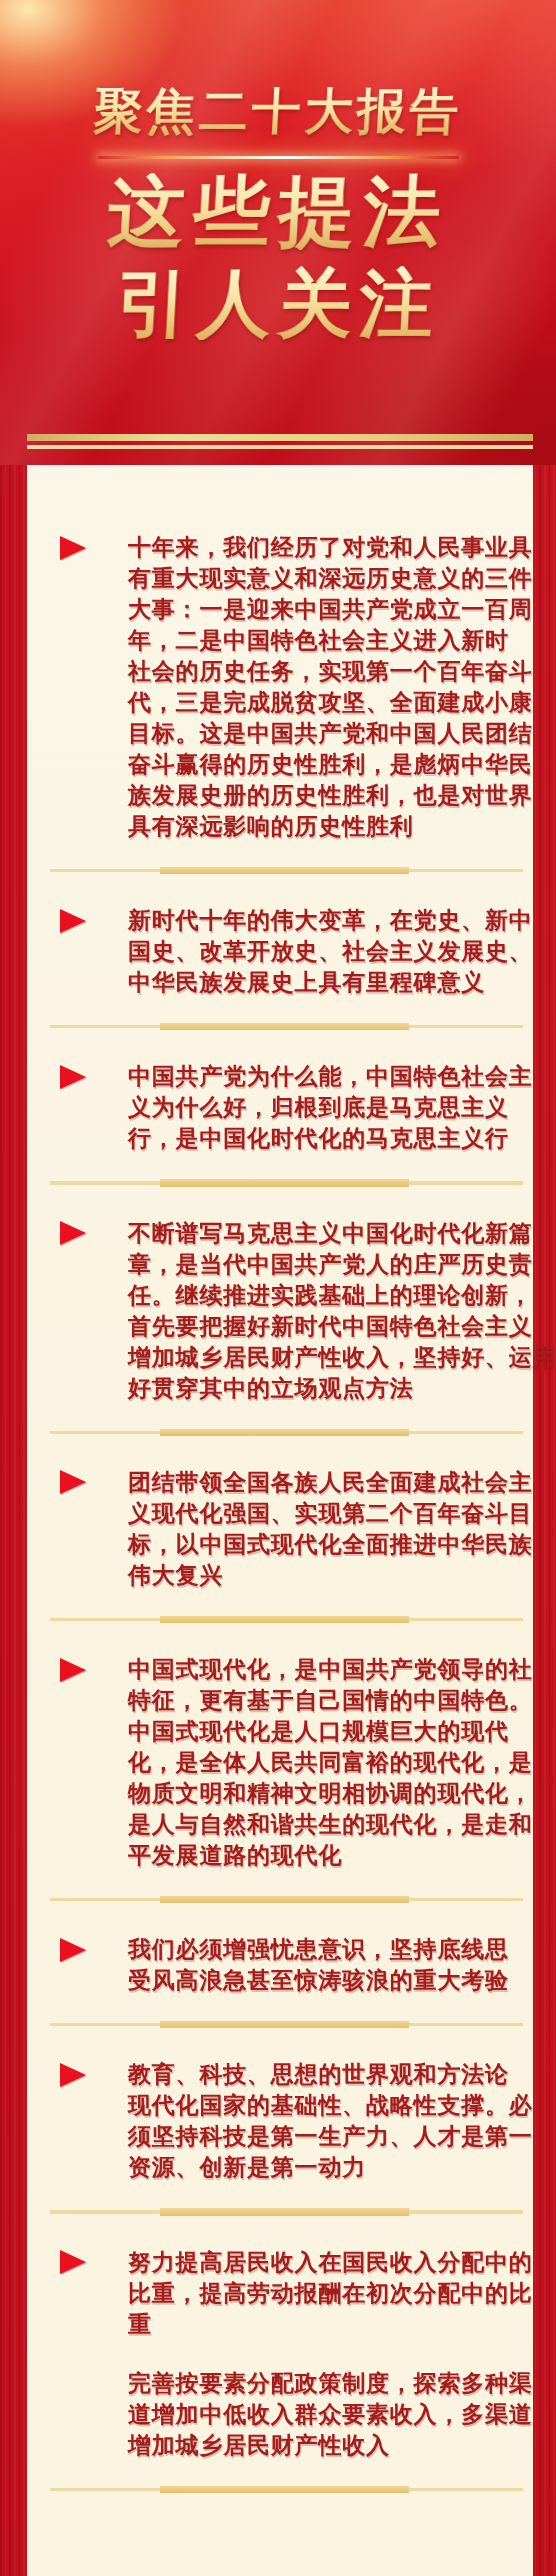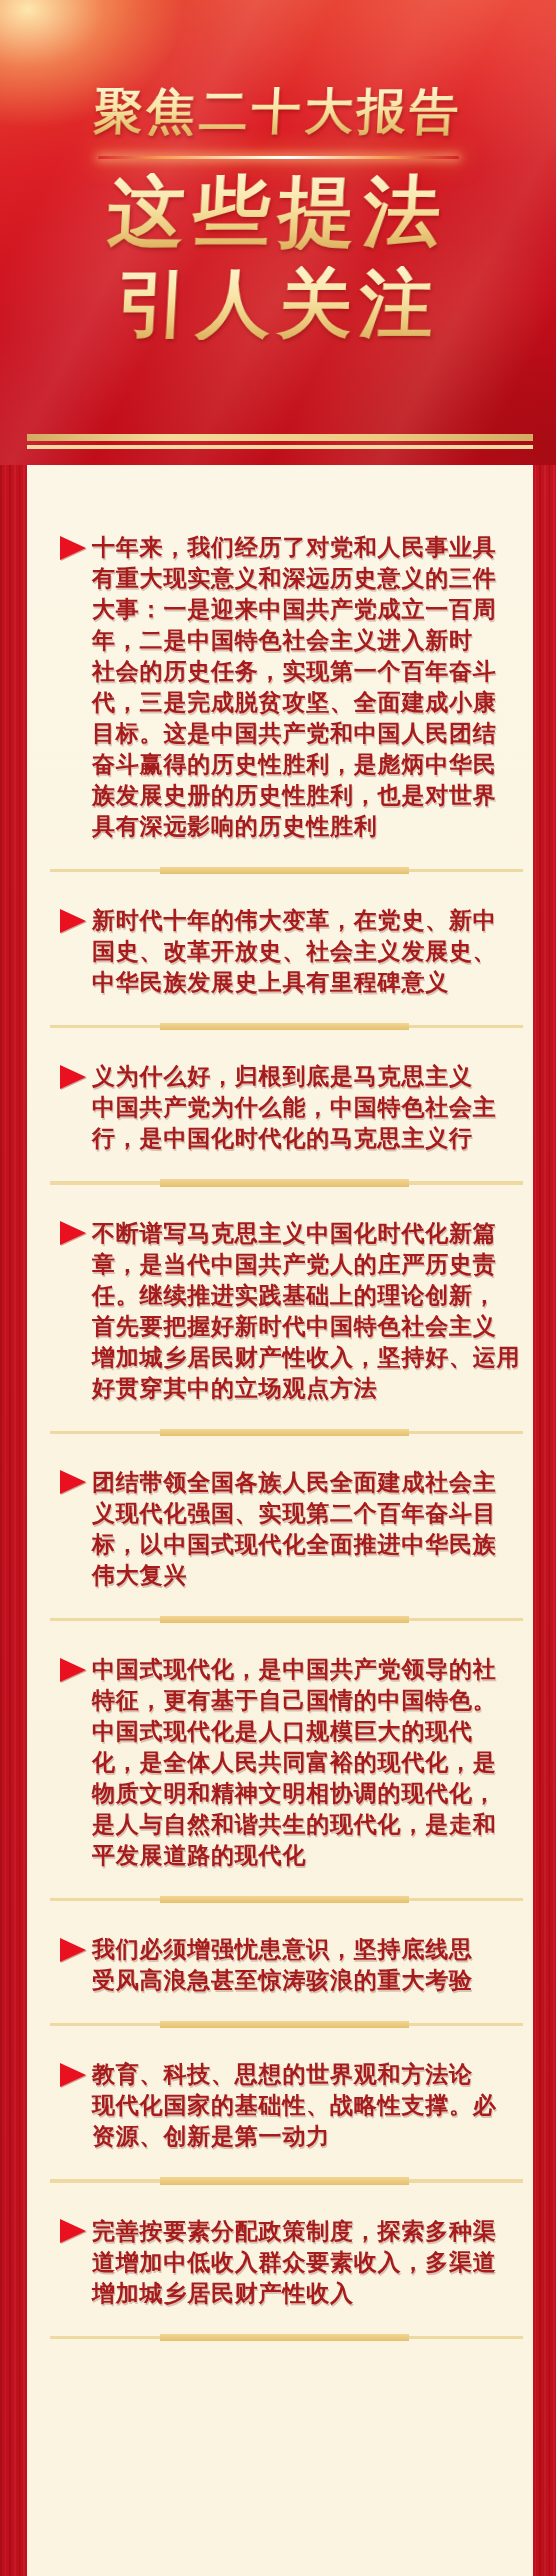--- a/index.html
+++ b/index.html
@@ -61,21 +61,21 @@
     padding:67px 0 0 65px;
     color:#a61c1c;font-size:23px;font-weight:700;letter-spacing:0.8px;
   }
   .item{position:relative;width:414px;}
   .tri{
     position:absolute;left:-32px;top:3.6px;width:0;height:0;
     border-top:12px solid transparent;border-bottom:12px solid transparent;
     border-left:26px solid #e9101f;
     filter:drop-shadow(1px 1.5px 0.5px rgba(130,5,5,0.35));
   }
-  .tline{height:31px;line-height:31px;white-space:nowrap;text-shadow:1px 1.5px 0.5px rgba(106,14,14,0.22);}
+  .tline{height:31px;line-height:31px;white-space:nowrap;text-shadow:1px 1.5px 0.5px rgba(106,14,14,0.22);margin-left:36px;}
   .para-gap{margin-top:28px;}
   .sep{position:relative;height:7.2px;width:473px;margin:25px 0 31px -42px;}
   .sep::before{content:"";position:absolute;left:0;top:2.1px;width:100%;height:3.1px;background:#efd9a2;}
   .sep-thick{position:absolute;left:110px;top:0;width:249px;height:7.2px;display:block;
     background:linear-gradient(180deg,#f2d693,#e5c070);}
 </style>
 </head>
 <body>
 
 <div class="poster">
@@ -123,22 +123,22 @@
             <div class="tline">国史、改革开放史、社会主义发展史、</div>
             <div class="tline">中华民族发展史上具有里程碑意义</div>
           </div>
         </div>
         <div class="sep">
           <span class="sep-thick"></span>
         </div>
         <div class="item">
           <span class="tri"></span>
           <div class="para">
+            <div class="tline">中国共产党为什么能，中国特色社会主</div>
             <div class="tline">义为什么好，归根到底是马克思主义</div>
-            <div class="tline">中国共产党为什么能，中国特色社会主</div>
             <div class="tline">行，是中国化时代化的马克思主义行</div>
           </div>
         </div>
         <div class="sep">
           <span class="sep-thick"></span>
         </div>
         <div class="item">
           <span class="tri"></span>
           <div class="para">
             <div class="tline">不断谱写马克思主义中国化时代化新篇</div>
@@ -187,28 +187,34 @@
           </div>
         </div>
         <div class="sep">
           <span class="sep-thick"></span>
         </div>
         <div class="item">
           <span class="tri"></span>
           <div class="para">
             <div class="tline">教育、科技、思想的世界观和方法论</div>
             <div class="tline">现代化国家的基础性、战略性支撑。必</div>
+            <div class="tline">须坚持科技是第一生产力、人才是第一</div>
             <div class="tline">资源、创新是第一动力</div>
           </div>
         </div>
         <div class="sep">
           <span class="sep-thick"></span>
         </div>
         <div class="item">
           <span class="tri"></span>
+          <div class="para">
+            <div class="tline">努力提高居民收入在国民收入分配中的</div>
+            <div class="tline">比重，提高劳动报酬在初次分配中的比</div>
+            <div class="tline">重</div>
+          </div>
           <div class="para para-gap">
             <div class="tline">完善按要素分配政策制度，探索多种渠</div>
             <div class="tline">道增加中低收入群众要素收入，多渠道</div>
             <div class="tline">增加城乡居民财产性收入</div>
           </div>
         </div>
         <div class="sep">
           <span class="sep-thick"></span>
         </div>
       </div>

